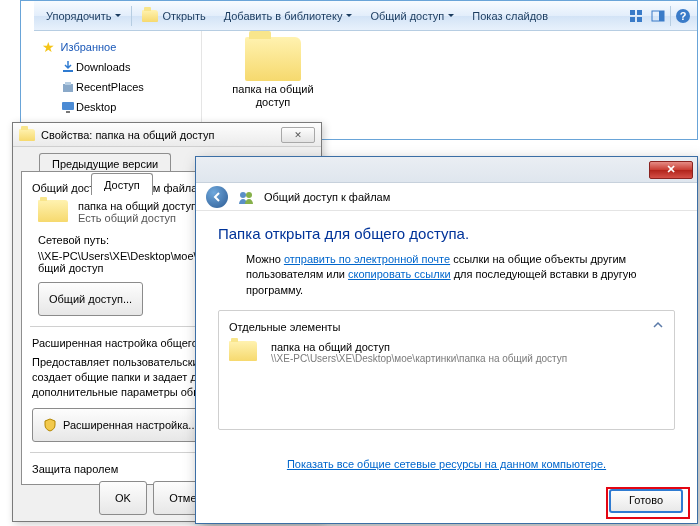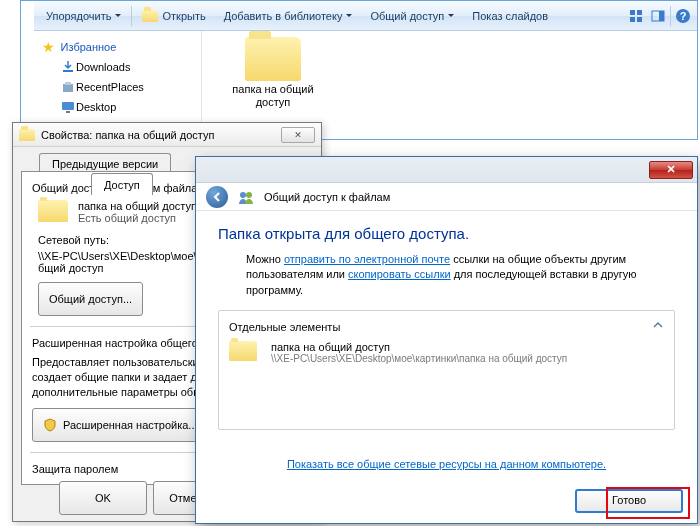--- a/index.html
+++ b/index.html
@@ -62,21 +62,21 @@
   .h1 { color:#003399; font-size:15px; margin-bottom:10px;}
   .para { color:#000; line-height:1.4; margin-bottom:12px;margin-left:28px;}
   .group-box { border:1px solid #cfcfcf; border-radius:2px; position:relative; padding:10px 10px 8px; height:120px; overflow:auto;}
   .group-title { color:#000; margin-bottom:6px;}
   .chev { position:absolute; right:10px; top:8px; color:#5b7aa8; cursor:pointer;}
   .item-row { display:flex; gap:10px; align-items:flex-start; padding:2px 0;}
   .item-row .name { color:#000;}
   .item-row .path { color:#7a7a7a; font-size:10px;}
   .foot-link { text-align:center; margin-top:28px;}
   .dlg-buttons { position:absolute; left:0; right:0; bottom:10px; display:flex; justify-content:flex-end; padding:0 14px;}
-  .btn-primary { padding:3px 35px; height:24px; border:2px solid #2f7bd1; background:linear-gradient(#fdfdfd,#e9e9e9); border-radius:3px; cursor:pointer; color:#000;}
+  .btn-primary { padding:3px 18px; height:24px; border:2px solid #2f7bd1; background:linear-gradient(#fdfdfd,#e9e9e9); border-radius:3px; cursor:pointer; color:#000;}
   .red-box { position:absolute; right:7px; bottom:4px; width:84px; height:32px; border:2px solid #e30613; pointer-events:none;}
 
   
   .i-blue { fill:#3a7bc8; }
 </style>
 </head>
 <body>
 
 <div class="explorer">
   <div class="explorer-toolbar">
@@ -213,21 +213,21 @@
         </svg>
       <span>Расширенная настройка...</span>
     </div>
     <div class="hr"></div>
     <div class="group-label">Защита паролем</div>
     <div class="muted">Пользователи, не имеющие учетной записи и пароля для этого компьютера, имеют доступ к папкам, доступным для всех.</div>
     
   </div>
 
   <div class="props-buttons">
-    <div class="btn7" style="width:88px;justify-content:center;">
+    <div class="btn7" style="width:48px;justify-content:center;">
         <span>OK</span>
       </div>
     <div class="btn7" style="width:72px;justify-content:center;">
         <span>Отмена</span>
       </div>
     <div class="btn7" style="width:80px;justify-content:center;">
         <span>Применить</span>
       </div>
   </div>
 </div>

